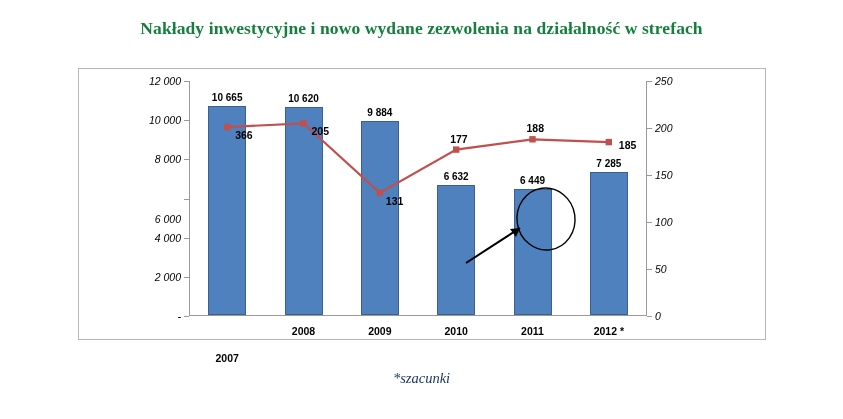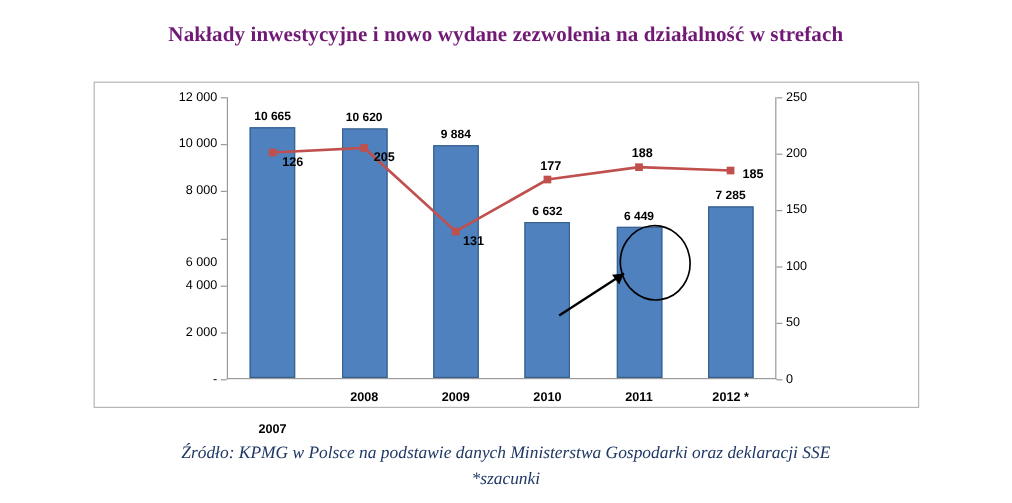--- a/index.html
+++ b/index.html
@@ -17,21 +17,21 @@
 
   #title {
     position: absolute;
     top: 18px;
     left: 0;
     width: 843px;
     text-align: center;
     font-family: "Liberation Serif", serif;
     font-weight: bold;
     font-size: 17.5px;
-    color: #701a75;
+    color: #15803d;
     letter-spacing: 0.1px;
   }
 
   
   #chart-frame {
     position: absolute;
     left: 78px;
     top: 68px;
     width: 688px;
     height: 272px;
@@ -69,20 +69,21 @@
   .tick-left  { left: -5px; }
   .tick-right { right: -5px; }
 
   .ylabel-left, .ylabel-right {
     position: absolute;
     font-family: "Liberation Sans", sans-serif;
     font-size: 10.5px;
     color: #000000;
     white-space: nowrap;
     line-height: 1;
+    font-style: italic;
   }
   .ylabel-left  { right: 100%; margin-right: 8px; text-align: right; transform: translateY(-50%); }
   .ylabel-right { left: 100%;  margin-left: 8px;  text-align: left;  transform: translateY(-50%); }
 
   
   .bar {
     position: absolute;
     bottom: 1px;
     background: #4e81bd;
     border: 1px solid #39608f;
@@ -264,21 +265,21 @@
             <rect x="35.0" y="42.9" width="6.4" height="6.4" fill="#c0504d"></rect>
             <rect x="111.3" y="39.1" width="6.4" height="6.4" fill="#c0504d"></rect>
             <rect x="187.6" y="108.7" width="6.4" height="6.4" fill="#c0504d"></rect>
             <rect x="264.0" y="65.4" width="6.4" height="6.4" fill="#c0504d"></rect>
             <rect x="340.3" y="55.1" width="6.4" height="6.4" fill="#c0504d"></rect>
             <rect x="416.6" y="57.9" width="6.4" height="6.4" fill="#c0504d"></rect>
           </g>
       </svg>
 
       <div id="pt-labels">
-          <div class="pt-label" style="left: 46.1667px; top: 48.06px;">126</div>
+          <div class="pt-label" style="left: 46.1667px; top: 48.06px;">366</div>
           <div class="pt-label" style="left: 122.5px; top: 44.3px;">205</div>
           <div class="pt-label" style="left: 196.833px; top: 113.86px;">131</div>
           <div class="pt-label" style="left: 261.167px; top: 51.62px;">177</div>
           <div class="pt-label" style="left: 337.5px; top: 41.28px;">188</div>
           <div class="pt-label" style="left: 429.833px; top: 58.1px;">185</div>
         </div>
       <div id="xlabels">
           <div class="xlabel" style="left: 38.1667px; margin-top: 36px;">2007</div>
           <div class="xlabel" style="left: 114.5px;">2008</div>
           <div class="xlabel" style="left: 190.833px;">2009</div>
@@ -294,15 +295,14 @@
 
 <svg id="annotation" viewBox="0 0 843 419">
   <ellipse cx="546" cy="219" rx="29" ry="31" fill="none" stroke="#000000" stroke-width="1.4" transform="rotate(-8 546 219)"></ellipse>
   <g>
     <line x1="466" y1="263" x2="520" y2="228" stroke="#000000" stroke-width="2"></line>
     <polygon points="520,228 510,229 516,237" fill="#000000"></polygon>
   </g>
 </svg>
 
 <div id="source">
-  <div>Źródło: KPMG w Polsce na podstawie danych Ministerstwa Gospodarki oraz deklaracji SSE</div>
   <div>*szacunki</div>
 </div>
 
 </body></html>

